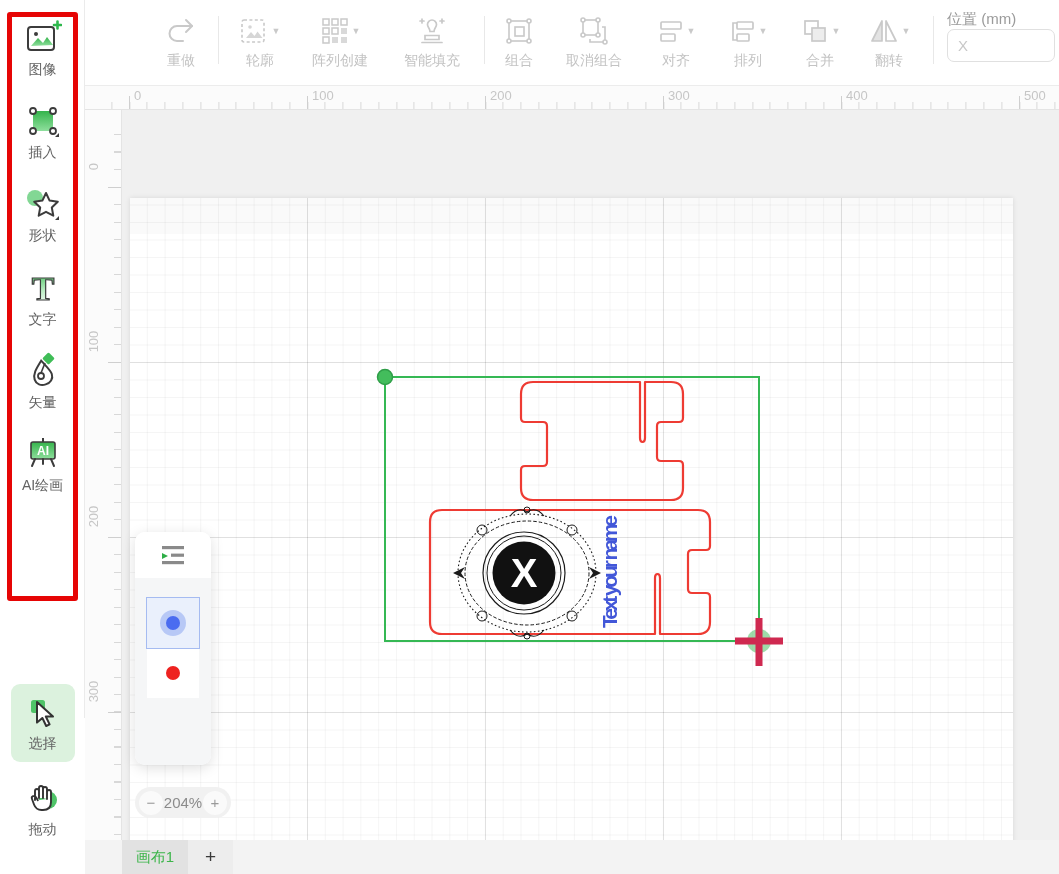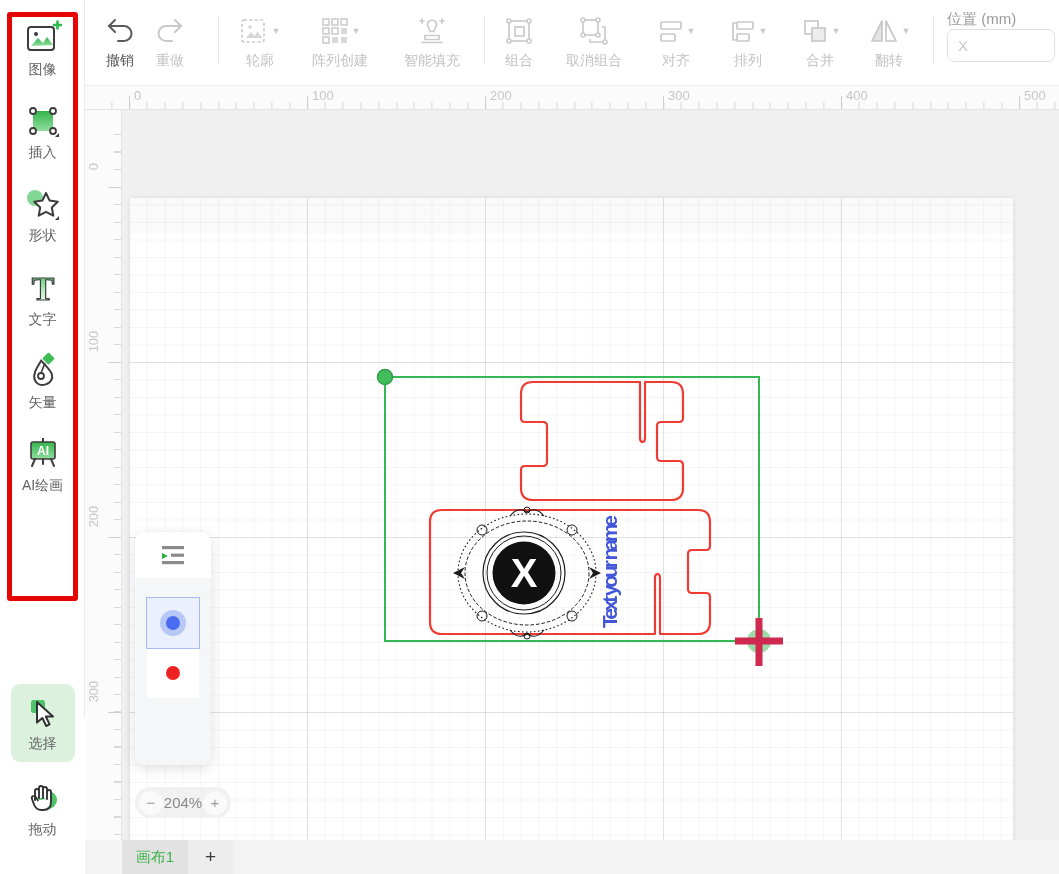--- a/index.html
+++ b/index.html
@@ -96,31 +96,22 @@
   .tab-add { width:45px; height:34px; background:#ededed; color:#3a3a3a; font-size:19px;
     display:flex; align-items:center; justify-content:center; cursor:pointer; }
 </style>
 </head>
 <body>
 
 <div id="root">
 
   <div class="topbar">
 
-    <div class="tb-item enabled" style="left:3px">
-      <div class="ic">
-        <svg width="30" height="28" viewBox="0 0 30 28" fill="none" stroke="#5a5a5a" stroke-width="2" stroke-linecap="round" stroke-linejoin="round">
-          <path d="M10 3 L4 9 L10 15"></path>
-            <path d="M4 9 H19 A7.5 7.5 0 0 1 19 24 H13"></path>
-        </svg>
-      </div>
-      <div class="lbl">撤销</div>
-    </div>
-
-    <div class="tb-item" style="left:53px">
+
+    <div class="tb-item" style="left:64px">
       <div class="ic">
         <svg width="30" height="28" viewBox="0 0 30 28" fill="none" stroke="#c9c9c9" stroke-width="2" stroke-linecap="round" stroke-linejoin="round">
           <path d="M20 3 L26 9 L20 15"></path>
             <path d="M26 9 H11 A7.5 7.5 0 0 0 11 24 H17"></path>
         </svg>
       </div>
       <div class="lbl">重做</div>
     </div>
 
     <div class="tb-sep" style="left:133px"></div>

